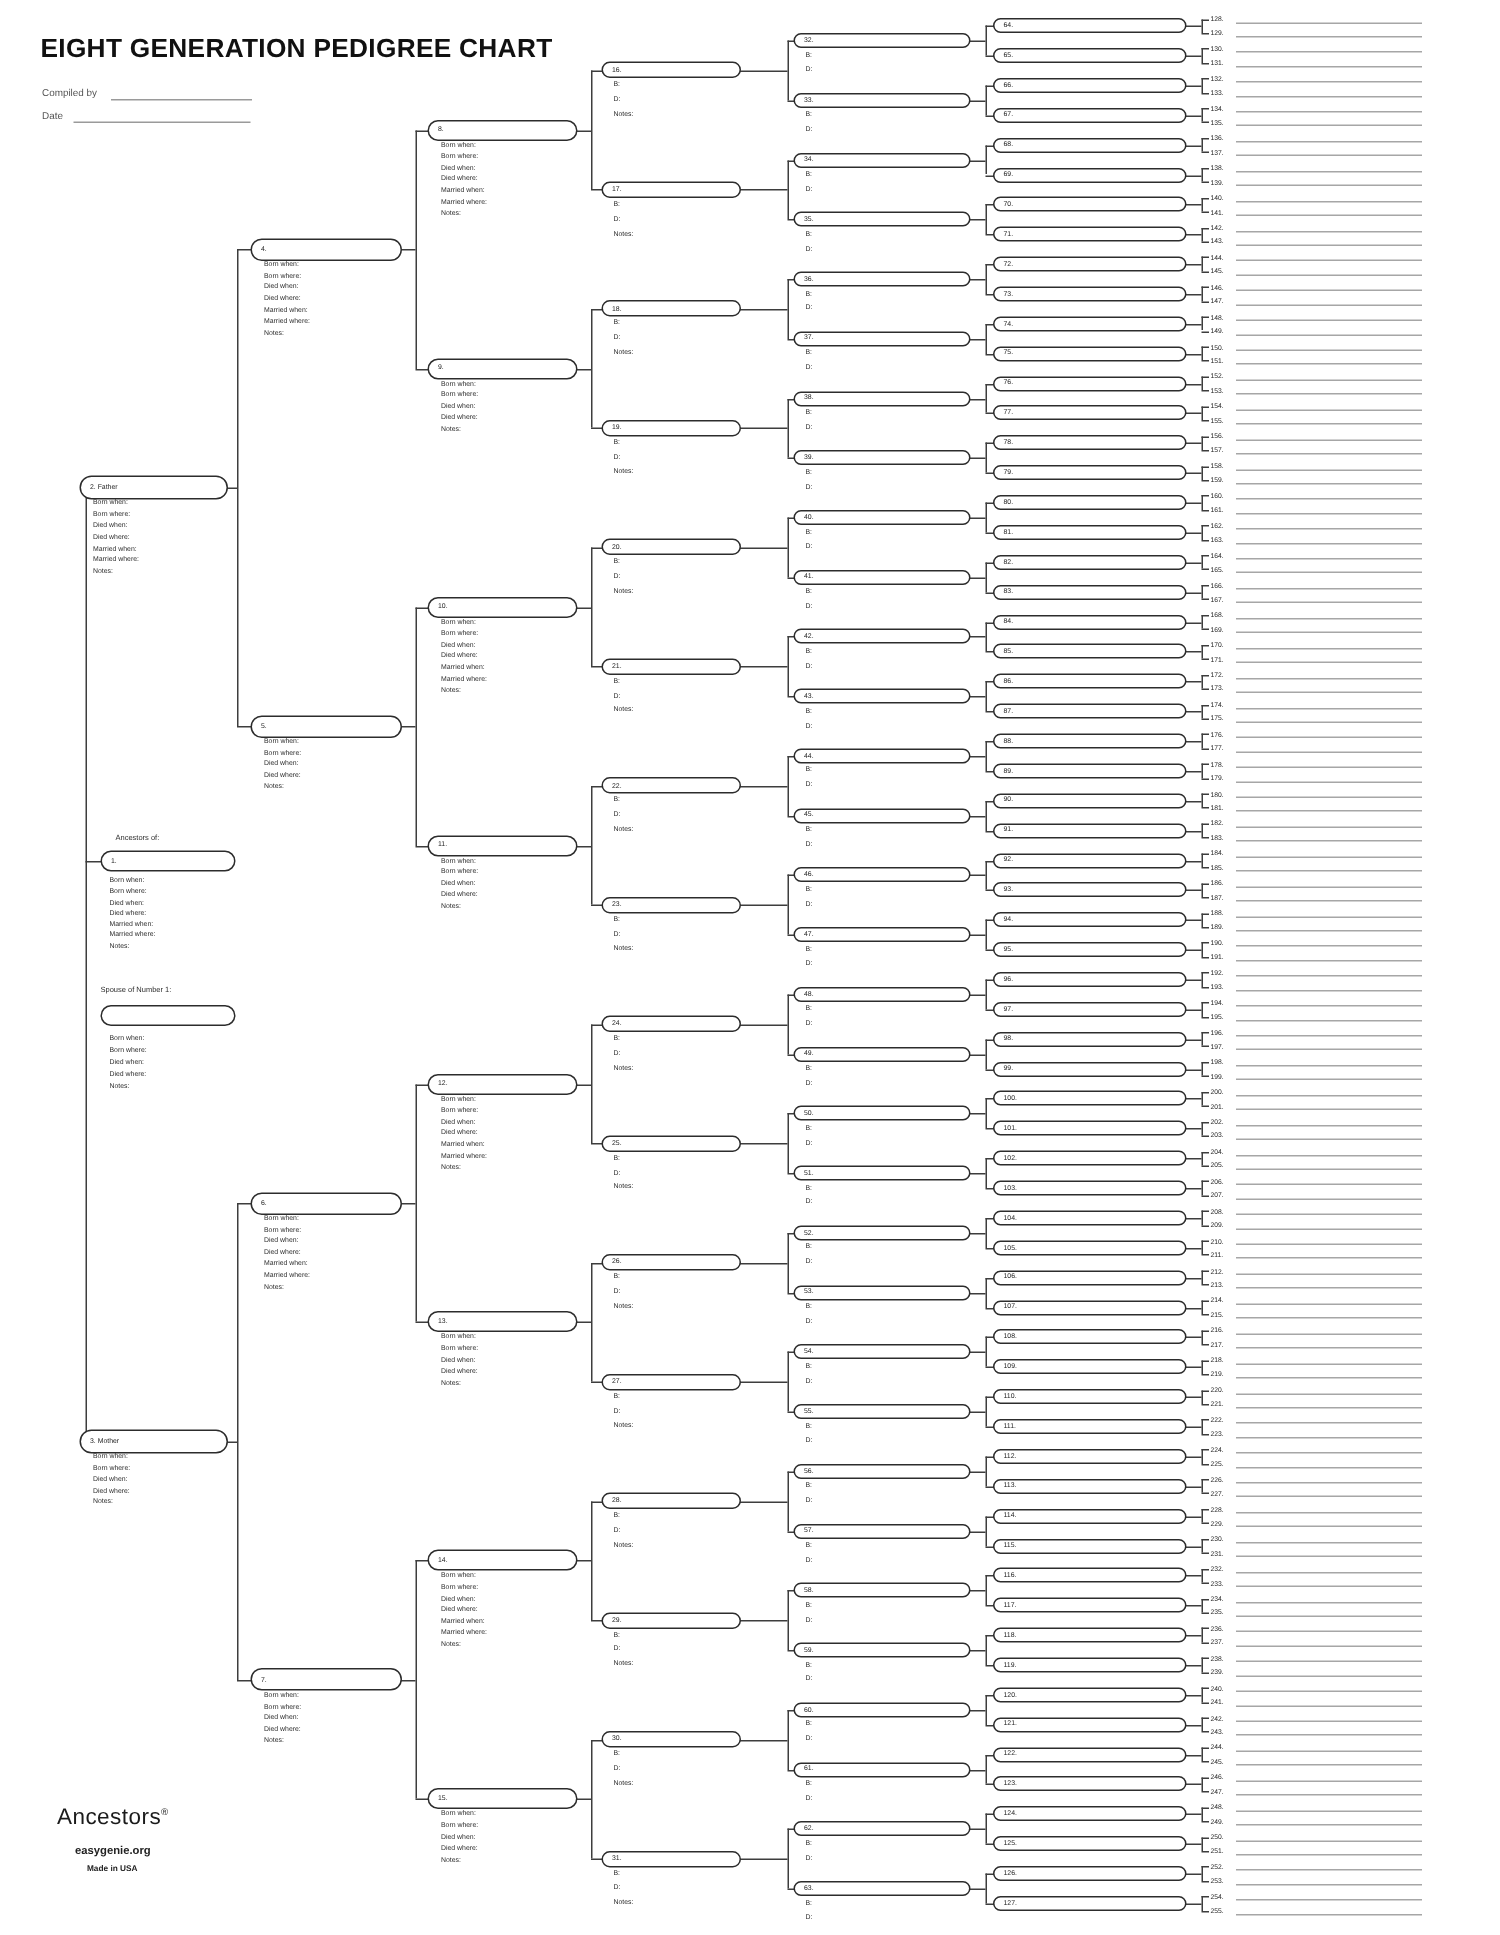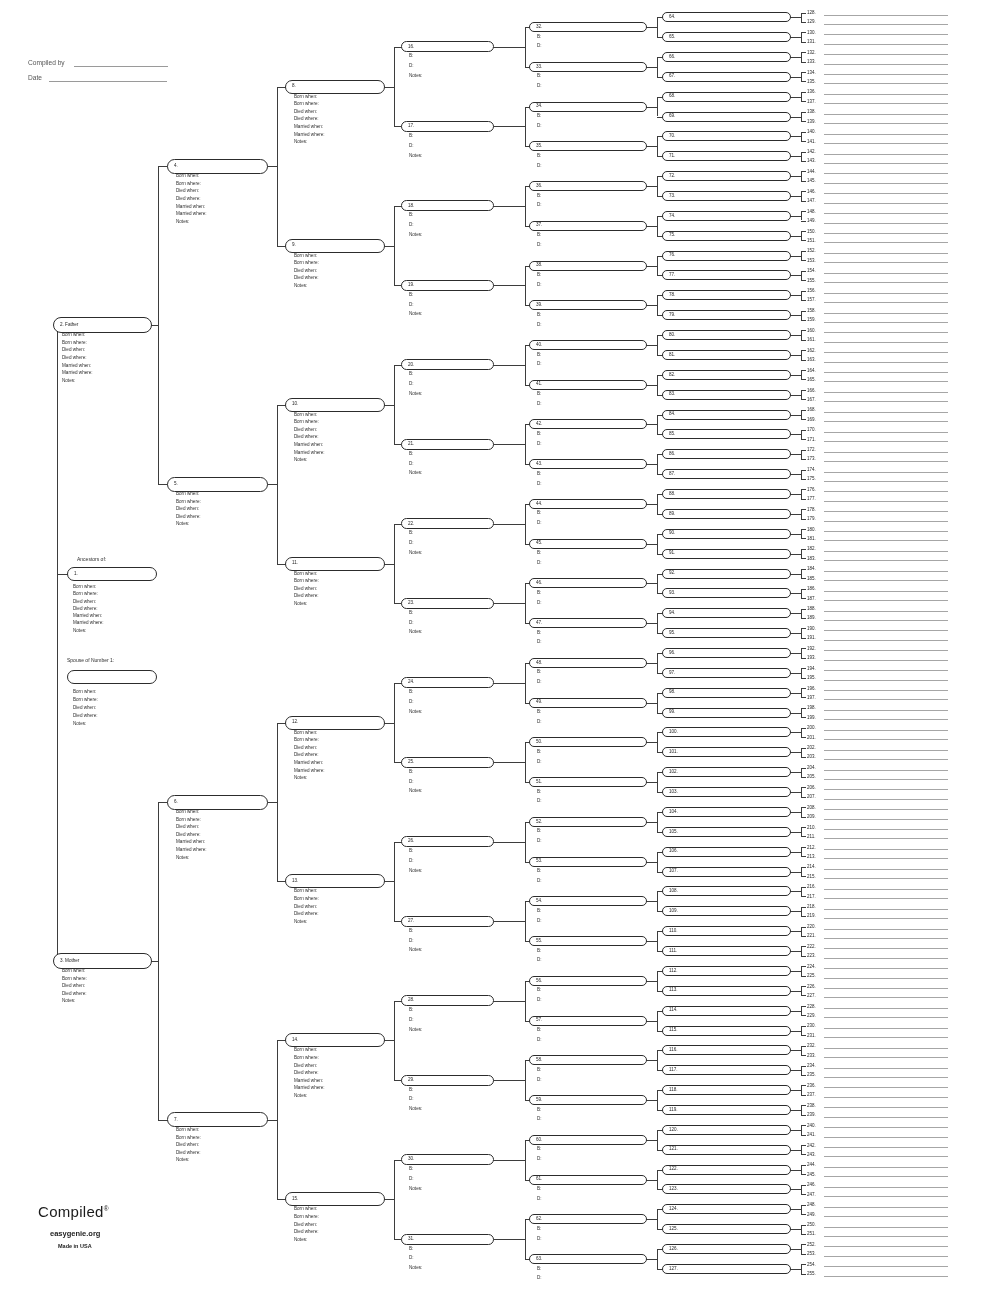--- a/index.html
+++ b/index.html
@@ -24,20 +24,21 @@
   .brand{position:absolute;left:38px;top:1203px;font-size:15px;color:#1b1b1b;letter-spacing:.3px;}
   .brand sup{font-size:6.5px;}
   .site{position:absolute;left:50px;top:1229px;font-size:7.5px;font-weight:bold;color:#222;}
   .origin{position:absolute;left:58px;top:1243px;font-size:5.5px;font-weight:bold;color:#222;}
 </style>
 </head>
 <body>
 
 <div class="page">
 
+  <h1 class="title">EIGHT GENERATION PEDIGREE CHART</h1>
 
   <span class="meta" style="left:28px;top:59px;">Compiled by</span>
   <span class="mline" style="left:74px;top:66px;width:94px;"></span>
 
   <span class="meta" style="left:28px;top:74px;">Date</span>
   <span class="mline" style="left:49px;top:81px;width:118px;"></span>
 
   <div id="chart">
       <div class="hl" style="left: 151px; top: 325px; width: 7px; background: rgb(61, 61, 61);"></div>
       <div class="vl" style="left: 158px; top: 166.175px; height: 317.92px; background: rgb(61, 61, 61);"></div>
@@ -1516,17 +1517,17 @@
       <div class="bx" style="left: 67px; top: 669.5px; width: 90px; height: 14px; border-radius: 7px; border-color: rgb(44, 44, 44);"></div>
       <div class="lbl" style="left: 73px; top: 689px;">
         <div style="height: 8px;">Born when:</div>
         <div style="height: 8px;">Born where:</div>
         <div style="height: 8px;">Died when:</div>
         <div style="height: 8px;">Died where:</div>
         <div style="height: 8px;">Notes:</div>
       </div>
     </div>
 
-  <div class="brand"><span>Compiled</span><sup>®</sup></div>
+  <div class="brand"><span>Ancestors</span><sup>®</sup></div>
   <div class="site">easygenie.org</div>
   <div class="origin">Made in USA</div>
 
 </div>
 
 </body></html>

